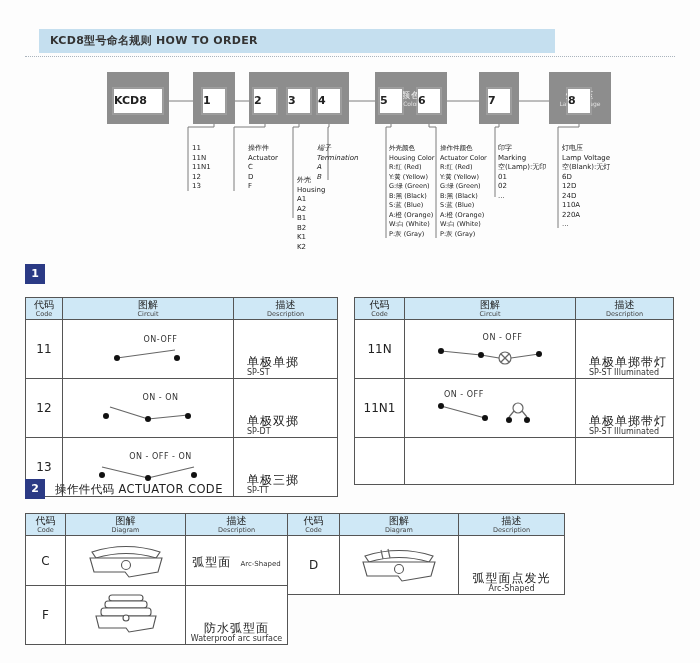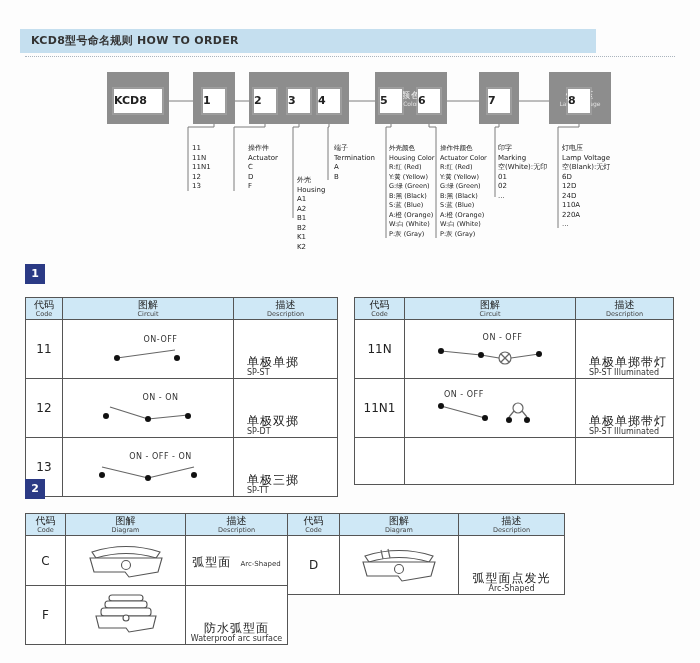--- a/index.html
+++ b/index.html
@@ -4,21 +4,21 @@
 <style>
   * { margin:0; padding:0; box-sizing:border-box; }
   html,body { background:#e8e8e8; }
   .page {
     position:relative; width:700px; height:663px; background:#fdfdfd;
     font-family:"DejaVu Sans", sans-serif; color:#222; overflow:hidden;
     margin:0 auto;
   }
   
   .banner {
-    position:absolute; left:20px; top:29px; width:576px; height:24px;
+    position:absolute; left:39px; top:29px; width:516px; height:24px;
     background:#c5dfef; line-height:24px; padding-left:11px;
     font-size:11px; font-weight:bold; color:#333; letter-spacing:.3px;
   }
   .dot-rule { position:absolute; left:25px; top:56px; width:650px; border-bottom:1px dotted #aab4bd; }
 
   
   .diagram { position:absolute; left:25px; top:70px; width:650px; height:178px; }
   .connectors { position:absolute; left:0; top:0; width:650px; height:178px; }
   .gbox {
     position:absolute; top:2px; height:52px; background:#8d8d8d;
@@ -151,21 +151,21 @@
     <div class="dlist" style="left:272px;margin-top:32px;">
         <div>外壳</div>
         <div>Housing</div>
         <div>A1</div>
         <div>A2</div>
         <div>B1</div>
         <div>B2</div>
         <div>K1</div>
         <div>K2</div>
       </div>
-    <div class="dlist" style="left:309px;">
+    <div class="dlist" style="left:292px;font-style:italic;">
         <div>端子</div>
         <div>Termination</div>
         <div>A</div>
         <div>B</div>
       </div>
     <div class="dlist small" style="left:364px;">
         <div>外壳颜色</div>
         <div>Housing Color</div>
         <div>R:红 (Red)</div>
         <div>Y:黄 (Yellow)</div>
@@ -184,21 +184,21 @@
         <div>G:绿 (Green)</div>
         <div>B:黑 (Black)</div>
         <div>S:蓝 (Blue)</div>
         <div>A:橙 (Orange)</div>
         <div>W:白 (White)</div>
         <div>P:灰 (Gray)</div>
       </div>
     <div class="dlist" style="left:473px;">
         <div>印字</div>
         <div>Marking</div>
-        <div>空(White):无印</div>
+        <div>空(Lamp):无印</div>
         <div>01</div>
         <div>02</div>
         <div>...</div>
       </div>
     <div class="dlist" style="left:537px;">
         <div>灯电压</div>
         <div>Lamp Voltage</div>
         <div>空(Blank):无灯</div>
         <div>6D</div>
         <div>12D</div>
@@ -368,20 +368,21 @@
           <td class="code"></td>
           <td class="diag"></td>
           <td class="desc"></td>
         </tr>
       </tbody>
     </table>
   </div>
 
   <div class="sec-head" style="top:479px;">
     <div class="sec-badge">2</div>
+    <div class="sec-title">操作件代码  ACTUATOR CODE</div>
   </div>
 
   <div class="trow" style="top:513px;">
 
     <table class="t2">
       <colgroup>
           <col style="width:40px">
           <col style="width:120px">
           <col style="width:102px">
         </colgroup>

